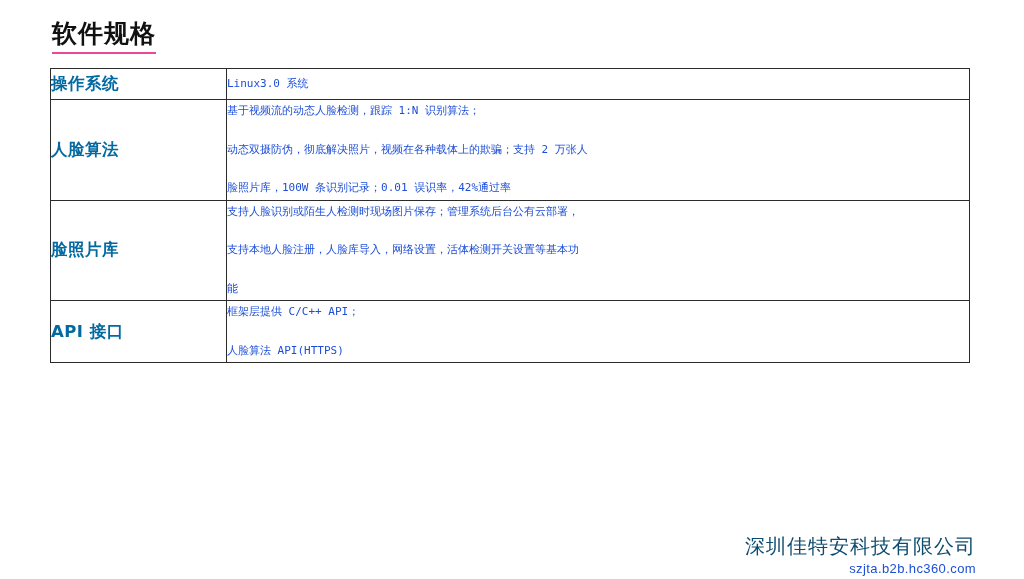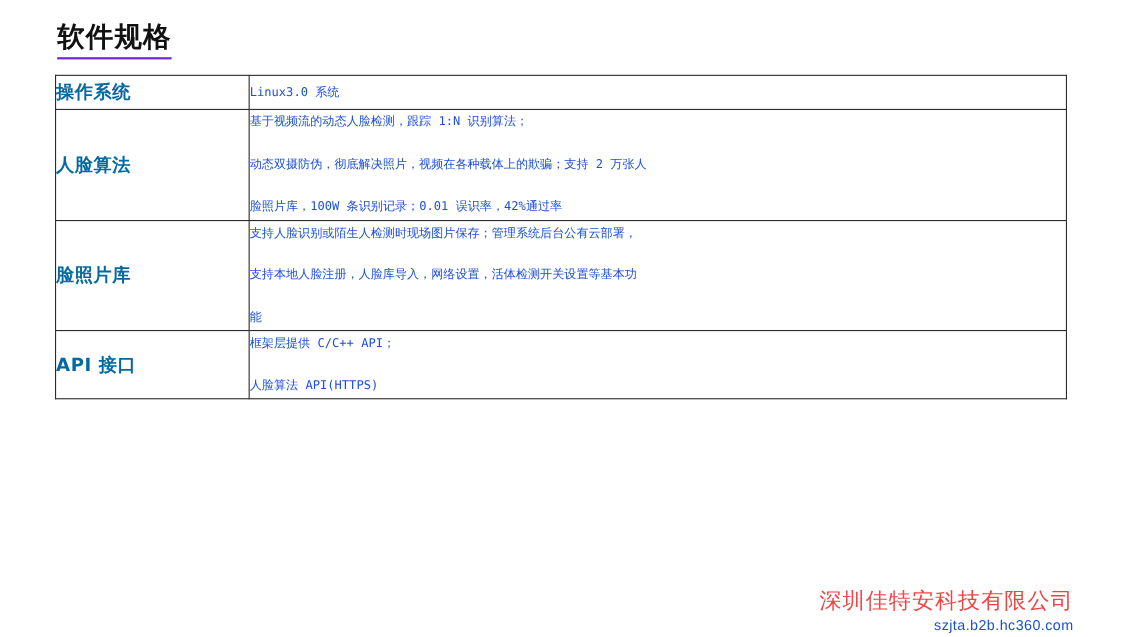--- a/index.html
+++ b/index.html
@@ -25,21 +25,21 @@
   .doc-title {
     position: absolute;
     left: 52px;
     top: 18px;
     font-family: "DejaVu Sans", sans-serif;
     font-size: 25px;
     font-weight: bold;
     letter-spacing: 1px;
     color: #111;
     padding-bottom: 3px;
-    border-bottom: 2px solid #6d28d9;
+    border-bottom: 2px solid #ec4899;
     display: inline-block;
     line-height: 1.25;
   }
   table.spec-table {
     position: absolute;
     left: 50px;
     top: 68px;
     width: 920px;
     border-collapse: collapse;
     table-layout: fixed;
@@ -74,21 +74,21 @@
   .value-cell p + p {
     margin-top: 16px;
   }
   .row-os td { height: 30px; }
   .watermark-main {
     position: absolute;
     right: 48px;
     top: 533px;
     font-family: "DejaVu Sans", sans-serif;
     font-size: 20px;
-    color: #ef4444;
+    color: #0c4a6e;
     letter-spacing: 1px;
     white-space: nowrap;
   }
   .watermark-sub {
     position: absolute;
     right: 48px;
     top: 561px;
     font-family: "Liberation Sans", sans-serif;
     font-size: 13px;
     color: #1d4ed8;

